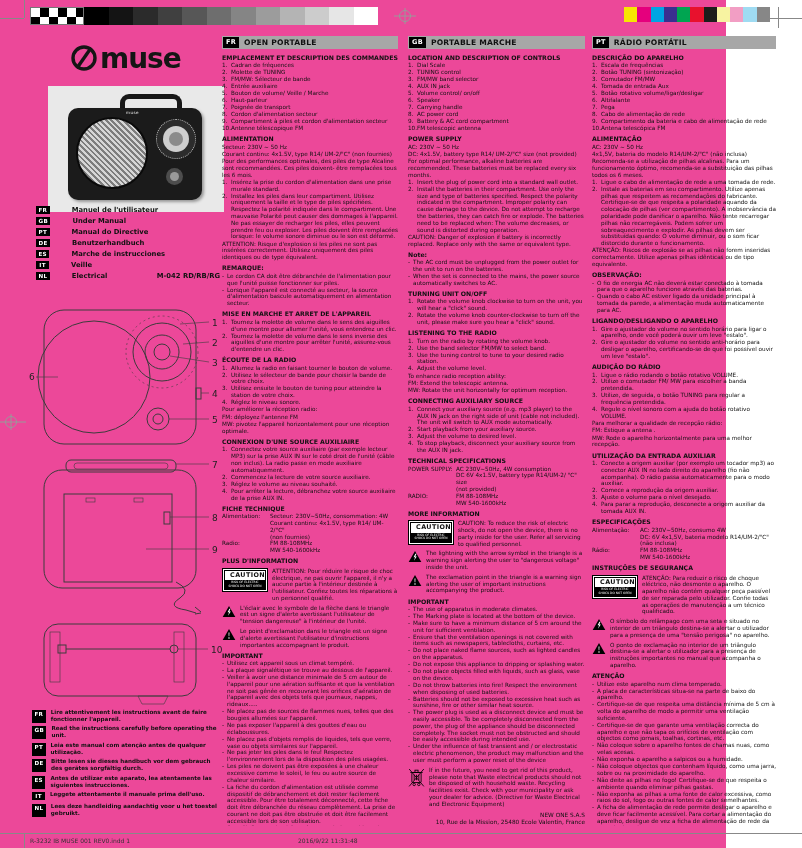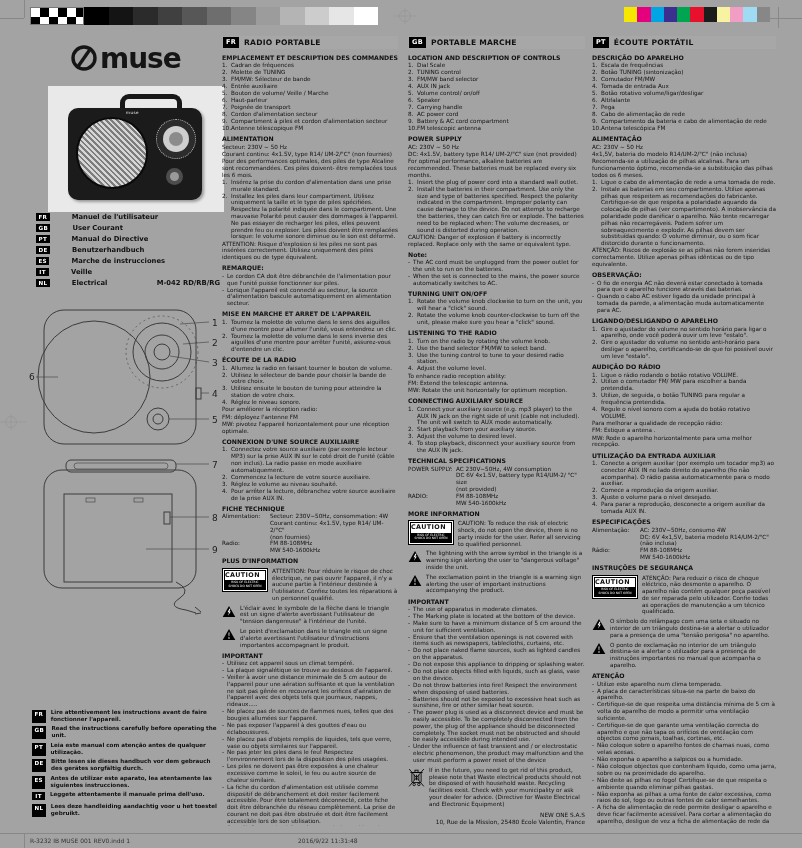--- a/index.html
+++ b/index.html
@@ -1,18 +1,18 @@
 <!DOCTYPE html>
 <html><head>
 <meta charset="utf-8">
 <style>
   *{box-sizing:border-box;margin:0;padding:0}
   html,body{width:802px;height:848px;background:#fff;overflow:hidden;
     font-family:"DejaVu Sans","Liberation Sans",sans-serif;color:#111}
-  .page{position:relative;width:802px;height:848px;background:#a3a3a3}
+  .page{position:relative;width:726px;height:848px;background:#ec4899}
   .checker{position:absolute;left:30px;top:7px;width:54px;height:18px;
     background:repeating-conic-gradient(#000 0 25%,#fff 0 50%) 0 0/18px 18px;border:0.5px solid #777}
   .bar{position:absolute;display:flex}
   .bar div{height:100%}
   #grayscale-bar{left:84px;top:7px;width:294px;height:18px}
   #color-bar{left:624px;top:7px;width:146px;height:15px}
   .reg{position:absolute}
   .reg svg{display:block}
   
   .logo{position:absolute;left:70px;top:40px}
@@ -22,21 +22,21 @@
   .radio-body{position:absolute;left:20px;top:22px;width:134px;height:92px;background:#1b1b1b;border-radius:10px;box-shadow:2px 2px 3px rgba(0,0,0,.35)}
   .radio-grille{position:absolute;left:8px;top:9px;width:72px;height:72px;border-radius:50%;
     background:repeating-linear-gradient(45deg,#d6d6d6 0 2px,#7d7d7d 2px 4px);border:2px solid #0a0a0a}
   .radio-dial{position:absolute;left:88px;top:11px;width:40px;height:40px;border-radius:50%;
     background:#2c2c2c;border:1px dotted #bdbdbd}
   .radio-dial-mid{position:absolute;left:6px;top:6px;width:26px;height:26px;border-radius:50%;background:#cfcfcf}
   .radio-dial-knob{position:absolute;left:6px;top:6px;width:14px;height:14px;border-radius:50%;background:#8b8b8b}
   .radio-knob{position:absolute;left:98px;top:60px;width:17px;height:17px;border-radius:50%;background:#4d4d4d}
   .radio-knob div{position:absolute;left:4px;top:4px;width:9px;height:9px;border-radius:50%;background:#9a9a9a}
   .radio-brand{position:absolute;left:58px;top:2px;font-size:4px;color:#eee;letter-spacing:.5px}
-  .langs{position:absolute;left:36px;top:211px;width:184px}
+  .langs{position:absolute;left:36px;top:204px;width:184px}
   .lang-row{display:flex;align-items:center;height:11px}
   .code-badge{flex:none;background:#000;color:#fff;font-weight:bold;font-size:5.6px;
     padding:1px 2.5px;min-width:13px;text-align:center;letter-spacing:.3px}
   .lang-label{font-weight:bold;font-size:6.8px;margin-left:22px;white-space:nowrap}
   .model{margin-left:auto;font-weight:bold;font-size:6.8px;white-space:nowrap}
   .draw{position:absolute;left:28px}
   .draw svg{display:block}
   .lineart{stroke:#3c3c3c;fill:none;stroke-width:1}
   .thin{stroke:#3c3c3c;fill:none;stroke-width:.6}
   .co{font-size:9px;fill:#222;font-family:"DejaVu Sans",sans-serif}
@@ -59,21 +59,21 @@
   .li.dash .mk{min-width:5px}
   .li .tx{flex:1}
   .srow{display:flex}
   .srow .sl{flex:none;width:48px}
   .srow .sv{flex:1}
   .irow{display:flex;gap:4px;margin-top:3px;align-items:flex-start}
   .irow svg{flex:none}
   .irow .tx{flex:1}
   .cau-box{flex:none;width:46px;border:1px solid #000;padding:1px;background:#fff}
   .cau-inner{border:1px solid #000}
-  .cau-title{font-weight:bold;font-size:6.4px;text-align:left;letter-spacing:.4px;padding:1px 0}
+  .cau-title{font-weight:bold;font-size:6.4px;text-align:right;letter-spacing:.4px;padding:1px 0}
   .cau-strip{background:#000;color:#fff;font-size:3px;text-align:center;line-height:1.15;padding:1px}
   .addr{text-align:right;margin-top:5px;font-size:5.8px}
   
   .footer-line{position:absolute;left:0;top:833px;width:802px;border-top:.7px solid #888}
   .footer-text{position:absolute;top:837px;font-size:6px;color:#333}
   #footer-left{left:30px}
   #footer-right{left:298px}
   .cropline{position:absolute;background:#888}
 </style>
 </head>
@@ -154,21 +154,21 @@
     </div>
   </div>
 
   <div class="langs" id="lang-list">
       <div class="lang-row">
         <span class="code-badge">FR</span>
         <span class="lang-label">Manuel de l'utilisateur</span>
       </div>
       <div class="lang-row">
         <span class="code-badge">GB</span>
-        <span class="lang-label">User Courant</span>
+        <span class="lang-label">Under Manual</span>
       </div>
       <div class="lang-row">
         <span class="code-badge">PT</span>
         <span class="lang-label">Manual do Directive</span>
       </div>
       <div class="lang-row">
         <span class="code-badge">DE</span>
         <span class="lang-label">Benutzerhandbuch</span>
       </div>
       <div class="lang-row">
@@ -225,20 +225,34 @@
       <path class="lineart" d="M158 156 l 10 3 m -1 -6 l 6 5 m -6 2 l 6 -1"></path>
       <line class="thin" x1="148" y1="10" x2="181" y2="10"></line>
       <line class="thin" x1="142" y1="63" x2="181" y2="63"></line>
       <line class="thin" x1="118" y1="95" x2="181" y2="95"></line>
       <text class="co" x="184" y="14">7</text>
       <text class="co" x="184" y="67">8</text>
       <text class="co" x="184" y="99">9</text>
     </svg>
   </div>
 
+  <div class="draw" style="top:618px">
+    <svg width="196" height="88" viewBox="0 0 196 88">
+      <rect class="lineart" x="16" y="6" width="152" height="72" rx="14"></rect>
+      <rect class="thin" x="22" y="14" width="10" height="50"></rect>
+      <rect class="thin" x="146" y="14" width="10" height="50"></rect>
+      <rect class="lineart" x="30" y="27" width="8" height="8"></rect>
+      <line class="lineart" x1="38" y1="31" x2="112" y2="31" stroke-width="3"></line>
+      <line class="lineart" x1="112" y1="31" x2="142" y2="31"></line>
+      <circle class="lineart" cx="146" cy="31" r="4"></circle>
+      <path class="thin" d="M110 78 h 30 l -4 8 h -22 z"></path>
+      <line class="thin" x1="150" y1="31" x2="180" y2="31"></line>
+      <text class="co" x="183" y="35">10</text>
+    </svg>
+  </div>
 
   <div class="notes" id="read-notes">
       <div class="note-row">
         <span class="code-badge">FR</span>
         <span class="note-text">Lire attentivement les instructions avant de faire fonctionner l'appareil.</span>
       </div>
       <div class="note-row">
         <span class="code-badge">GB</span>
         <span class="note-text">Read the instructions carefully before operating the unit.</span>
       </div>
@@ -260,21 +274,21 @@
       </div>
       <div class="note-row">
         <span class="code-badge">NL</span>
         <span class="note-text">Lees deze handleiding aandachtig voor u het toestel gebruikt.</span>
       </div>
     </div>
 
   <div class="col" id="col-0">
       <div class="col-head">
         <span class="code-badge">FR</span>
-        <span class="col-title">RADIO PORTABLE</span>
+        <span class="col-title">OPEN PORTABLE</span>
       </div>
       <div class="sh">EMPLACEMENT ET DESCRIPTION DES COMMANDES</div>
       <div class="li">
         <span class="mk">1.</span>
         <span class="tx">Cadran de fréquences</span>
       </div>
       <div class="li">
         <span class="mk">2.</span>
         <span class="tx">Molette de TUNING</span>
       </div>
@@ -689,21 +703,21 @@
         <div class="tx">If in the future, you need to get rid of this product, please note that Waste electrical products should not be disposed of with household waste. Recycling facilities exist. Check with your municipality or ask your dealer for advice. (Directive for Waste Electrical and Electronic Equipment)</div>
       </div>
       <div class="addr">
         <div>NEW ONE S.A.S</div>
         <div>10, Rue de la Mission, 25480 Ecole Valentin, France</div>
       </div>
     </div>
   <div class="col" id="col-2">
       <div class="col-head">
         <span class="code-badge">PT</span>
-        <span class="col-title">ÉCOUTE PORTÁTIL</span>
+        <span class="col-title">RÁDIO PORTÁTIL</span>
       </div>
       <div class="sh">DESCRIÇÃO DO APARELHO</div>
       <div class="li">
         <span class="mk">1.</span>
         <span class="tx">Escala de frequências</span>
       </div>
       <div class="li">
         <span class="mk">2.</span>
         <span class="tx">Botão TUNING (sintonização)</span>
       </div>

